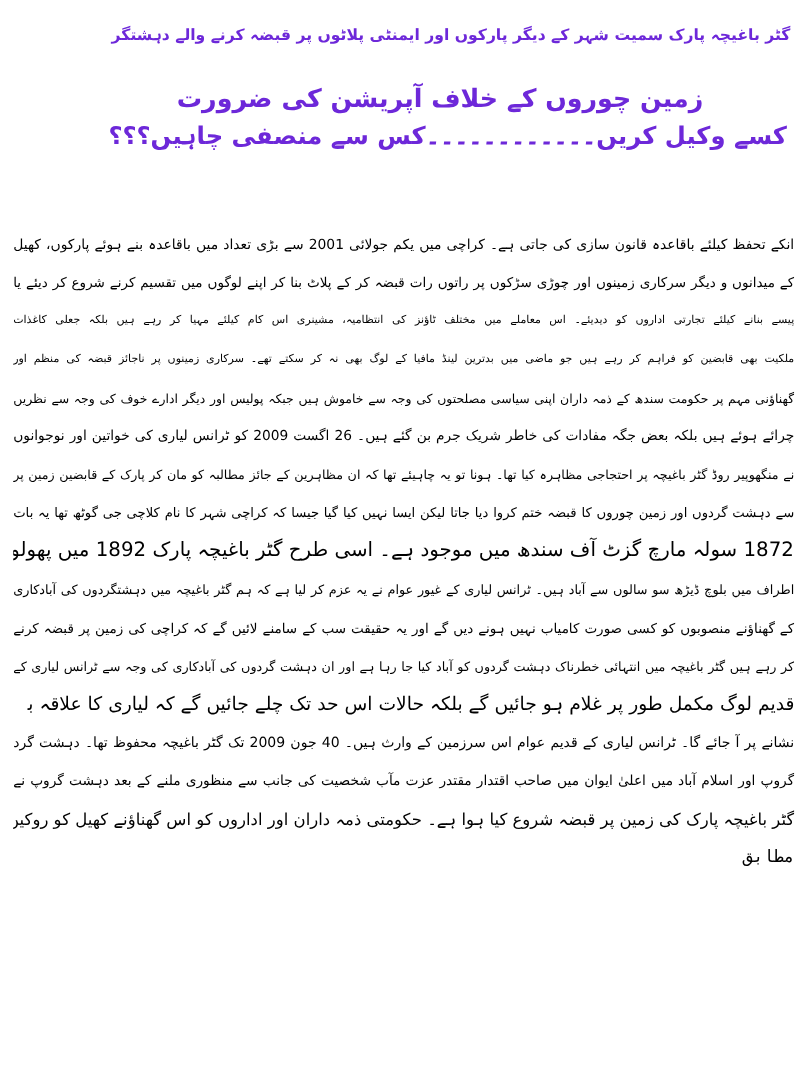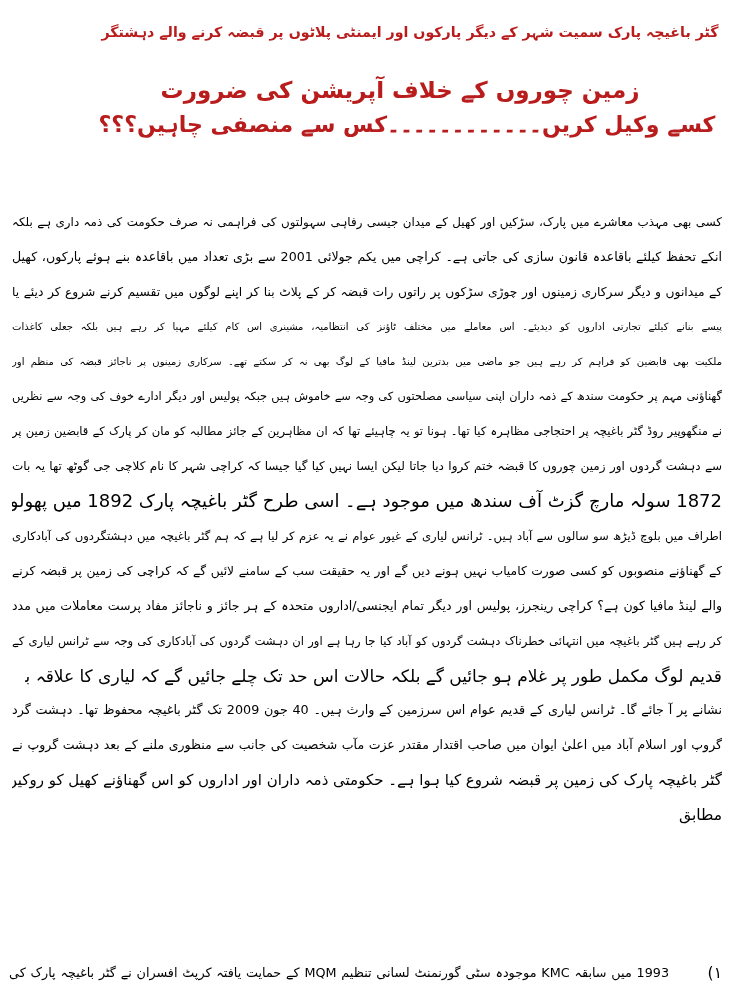--- a/index.html
+++ b/index.html
@@ -22,21 +22,21 @@
       width: 732px;
       height: 991px;
     }
     .headline {
       position: absolute;
       direction: rtl;
       text-align: center;
       font-family: "DejaVu Sans", sans-serif;
       font-weight: bold;
       white-space: nowrap;
-      color: #b91c1c;
+      color: #6d28d9;
     }
     .headline.h1 {
       top: 12px;
       left: 95px;
       width: 630px;
       font-size: 23px;
       line-height: 40px;
     }
     .headline.h2 {
       top: 70px;
@@ -65,20 +65,21 @@
       line-height: 34.9px;
       font-size: 15.5px;
       white-space: nowrap;
       text-align: justify;
       text-align-last: justify;
       overflow: hidden;
       font-family: "DejaVu Sans", sans-serif;
     }
     .line.last-short {
       text-align-last: right;
+      font-family: Liberation Mono, monospace;
     }
     .list-item {
       position: absolute;
       left: 12px;
       top: 958px;
       width: 710px;
       direction: rtl;
       height: 30px;
       line-height: 30px;
       font-size: 15.5px;
@@ -102,38 +103,33 @@
 </head>
 <body>
 
 <div class="page">
 
   <div class="headline h1" style="font-size: 14.2002px;">گٹر باغیچہ پارک سمیت شہر کے دیگر پارکوں اور ایمنٹی پلاٹوں پر قبضہ کرنے والے دہشتگر</div>
   <div class="headline h2">زمین چوروں کے خلاف آپریشن کی ضرورت</div>
   <div class="headline h3" style="font-size: 22.05px;">کسے وکیل کریں۔۔۔۔۔۔۔۔۔۔۔۔کس سے منصفی چاہیں؟؟؟</div>
 
   <div class="body-text">
-    <span class="line" style="font-size: 11.8907px;">کسی بھی مہذب معاشرے میں پارک، سڑکیں اور کھیل کے میدان جیسی رفاہی سہولتوں کی فراہمی نہ صرف حکومت کی ذمہ داری ہے بلکہ</span>
     <span class="line" style="font-size: 12.6139px;">انکے تحفظ کیلئے باقاعدہ قانون سازی کی جاتی ہے۔ کراچی میں یکم جولائی 2001 سے بڑی تعداد میں  باقاعدہ بنے ہوئے پارکوں، کھیل</span>
     <span class="line" style="font-size: 12.2975px;">کے میدانوں و دیگر سرکاری زمینوں اور چوڑی سڑکوں پر راتوں رات قبضہ کر کے پلاٹ بنا کر اپنے لوگوں میں تقسیم کرنے شروع کر دیئے یا</span>
     <span class="line" style="font-size: 10px;">پیسے بنانے کیلئے تجارتی اداروں کو دیدیئے۔ اس معاملے میں مختلف ٹاؤنز کی انتظامیہ، مشینری اس کام کیلئے مہیا کر رہے ہیں بلکہ جعلی کاغذات</span>
     <span class="line" style="font-size: 10px;">ملکیت بھی قابضین کو فراہم کر رہے ہیں جو ماضی میں بدترین لینڈ مافیا کے لوگ بھی نہ کر سکتے تھے۔ سرکاری زمینوں پر ناجائز قبضہ کی منظم اور</span>
     <span class="line" style="font-size: 11.3525px;">گھناؤنی مہم پر حکومت سندھ کے ذمہ داران اپنی سیاسی مصلحتوں کی وجہ سے خاموش ہیں جبکہ پولیس اور دیگر ادارے خوف کی وجہ سے نظریں</span>
+    <span class="line" style="font-size: 12.5115px;">چرائے ہوئے ہیں بلکہ بعض جگہ مفادات کی خاطر شریک جرم بن گئے ہیں۔ 26 اگست 2009 کو ٹرانس لیاری کی خواتین اور نوجوانوں</span>
     <span class="line" style="font-size: 11.5223px;">نے منگھوپیر روڈ گٹر باغیچہ پر احتجاجی مظاہرہ کیا تھا۔ ہونا تو یہ چاہیئے تھا کہ ان مظاہرین کے جائز مطالبہ کو مان کر پارک کے قابضین زمین پر</span>
     <span class="line" style="font-size: 11.9966px;">سے دہشت گردوں اور زمین چوروں کا قبضہ ختم کروا دیا جاتا لیکن ایسا نہیں کیا گیا جیسا کہ کراچی شہر کا نام کلاچی جی گوٹھ تھا یہ بات</span>
     <span class="line" style="font-size: 18px;">1872 سولہ مارچ گزٹ آف سندھ میں موجود ہے۔ اسی طرح گٹر باغیچہ پارک 1892 میں پھولوں کی جنت ہوا کرتا تھا جس کے</span>
     <span class="line" style="font-size: 11.6468px;">اطراف میں بلوچ ڈیڑھ سو سالوں سے آباد ہیں۔ ٹرانس لیاری کے غیور عوام نے یہ عزم کر لیا ہے کہ ہم گٹر باغیچہ میں دہشتگردوں کی آبادکاری</span>
     <span class="line" style="font-size: 12.2975px;">کے گھناؤنے منصوبوں کو کسی صورت کامیاب نہیں ہونے دیں گے اور یہ حقیقت سب کے سامنے لائیں گے کہ کراچی کی زمین پر قبضہ کرنے</span>
-    <span class="line" style="font-size: 12.5698px;">والے لینڈ مافیا کون ہے؟ کراچی رینجرز، پولیس  اور دیگر تمام ایجنسی/اداروں متحدہ کے ہر جائز و ناجائز مفاد پرست معاملات میں مدد</span>
     <span class="line" style="font-size: 11.5842px;">کر رہے ہیں گٹر باغیچہ میں انتہائی خطرناک دہشت گردوں کو آباد کیا جا رہا ہے اور ان دہشت گردوں کی آبادکاری کی وجہ سے ٹرانس لیاری کے</span>
     <span class="line" style="font-size: 17px; margin-left: 13px;">قدیم لوگ مکمل طور پر غلام ہو جائیں گے بلکہ حالات اس حد تک چلے جائیں گے کہ لیاری کا علاقہ  بھی مستقبل میں ان دہشت گردوں کے</span>
     <span class="line" style="font-size: 12.7632px;">نشانے پر آ جائے گا۔ ٹرانس لیاری کے قدیم عوام اس سرزمین کے وارث ہیں۔ 40 جون 2009 تک گٹر باغیچہ محفوظ تھا۔ دہشت گرد</span>
     <span class="line" style="font-size: 12.5115px;">گروپ اور اسلام آباد میں اعلیٰ ایوان میں صاحب اقتدار مقتدر عزت مآب شخصیت کی جانب سے منظوری ملنے کے بعد دہشت گروپ نے</span>
     <span class="line" style="font-size: 15px;">گٹر باغیچہ پارک کی زمین پر قبضہ شروع کیا ہوا ہے۔ حکومتی ذمہ داران اور اداروں کو اس گھناؤنے کھیل کو روکیں اور جمع شدہ معلومات کے</span>
     <span class="line last-short">مطابق</span>
   </div>
 
-  <div class="list-item">
-    <span class="marker">۱)</span>
-    <span class="item-text" style="font-size: 12.7875px;">1993 میں سابقہ KMC موجودہ سٹی گورنمنٹ لسانی تنظیم MQM کے حمایت یافتہ کرپٹ افسران نے گٹر باغیچہ پارک کی</span>
-  </div>
 
 </div>
 
 </body></html>

